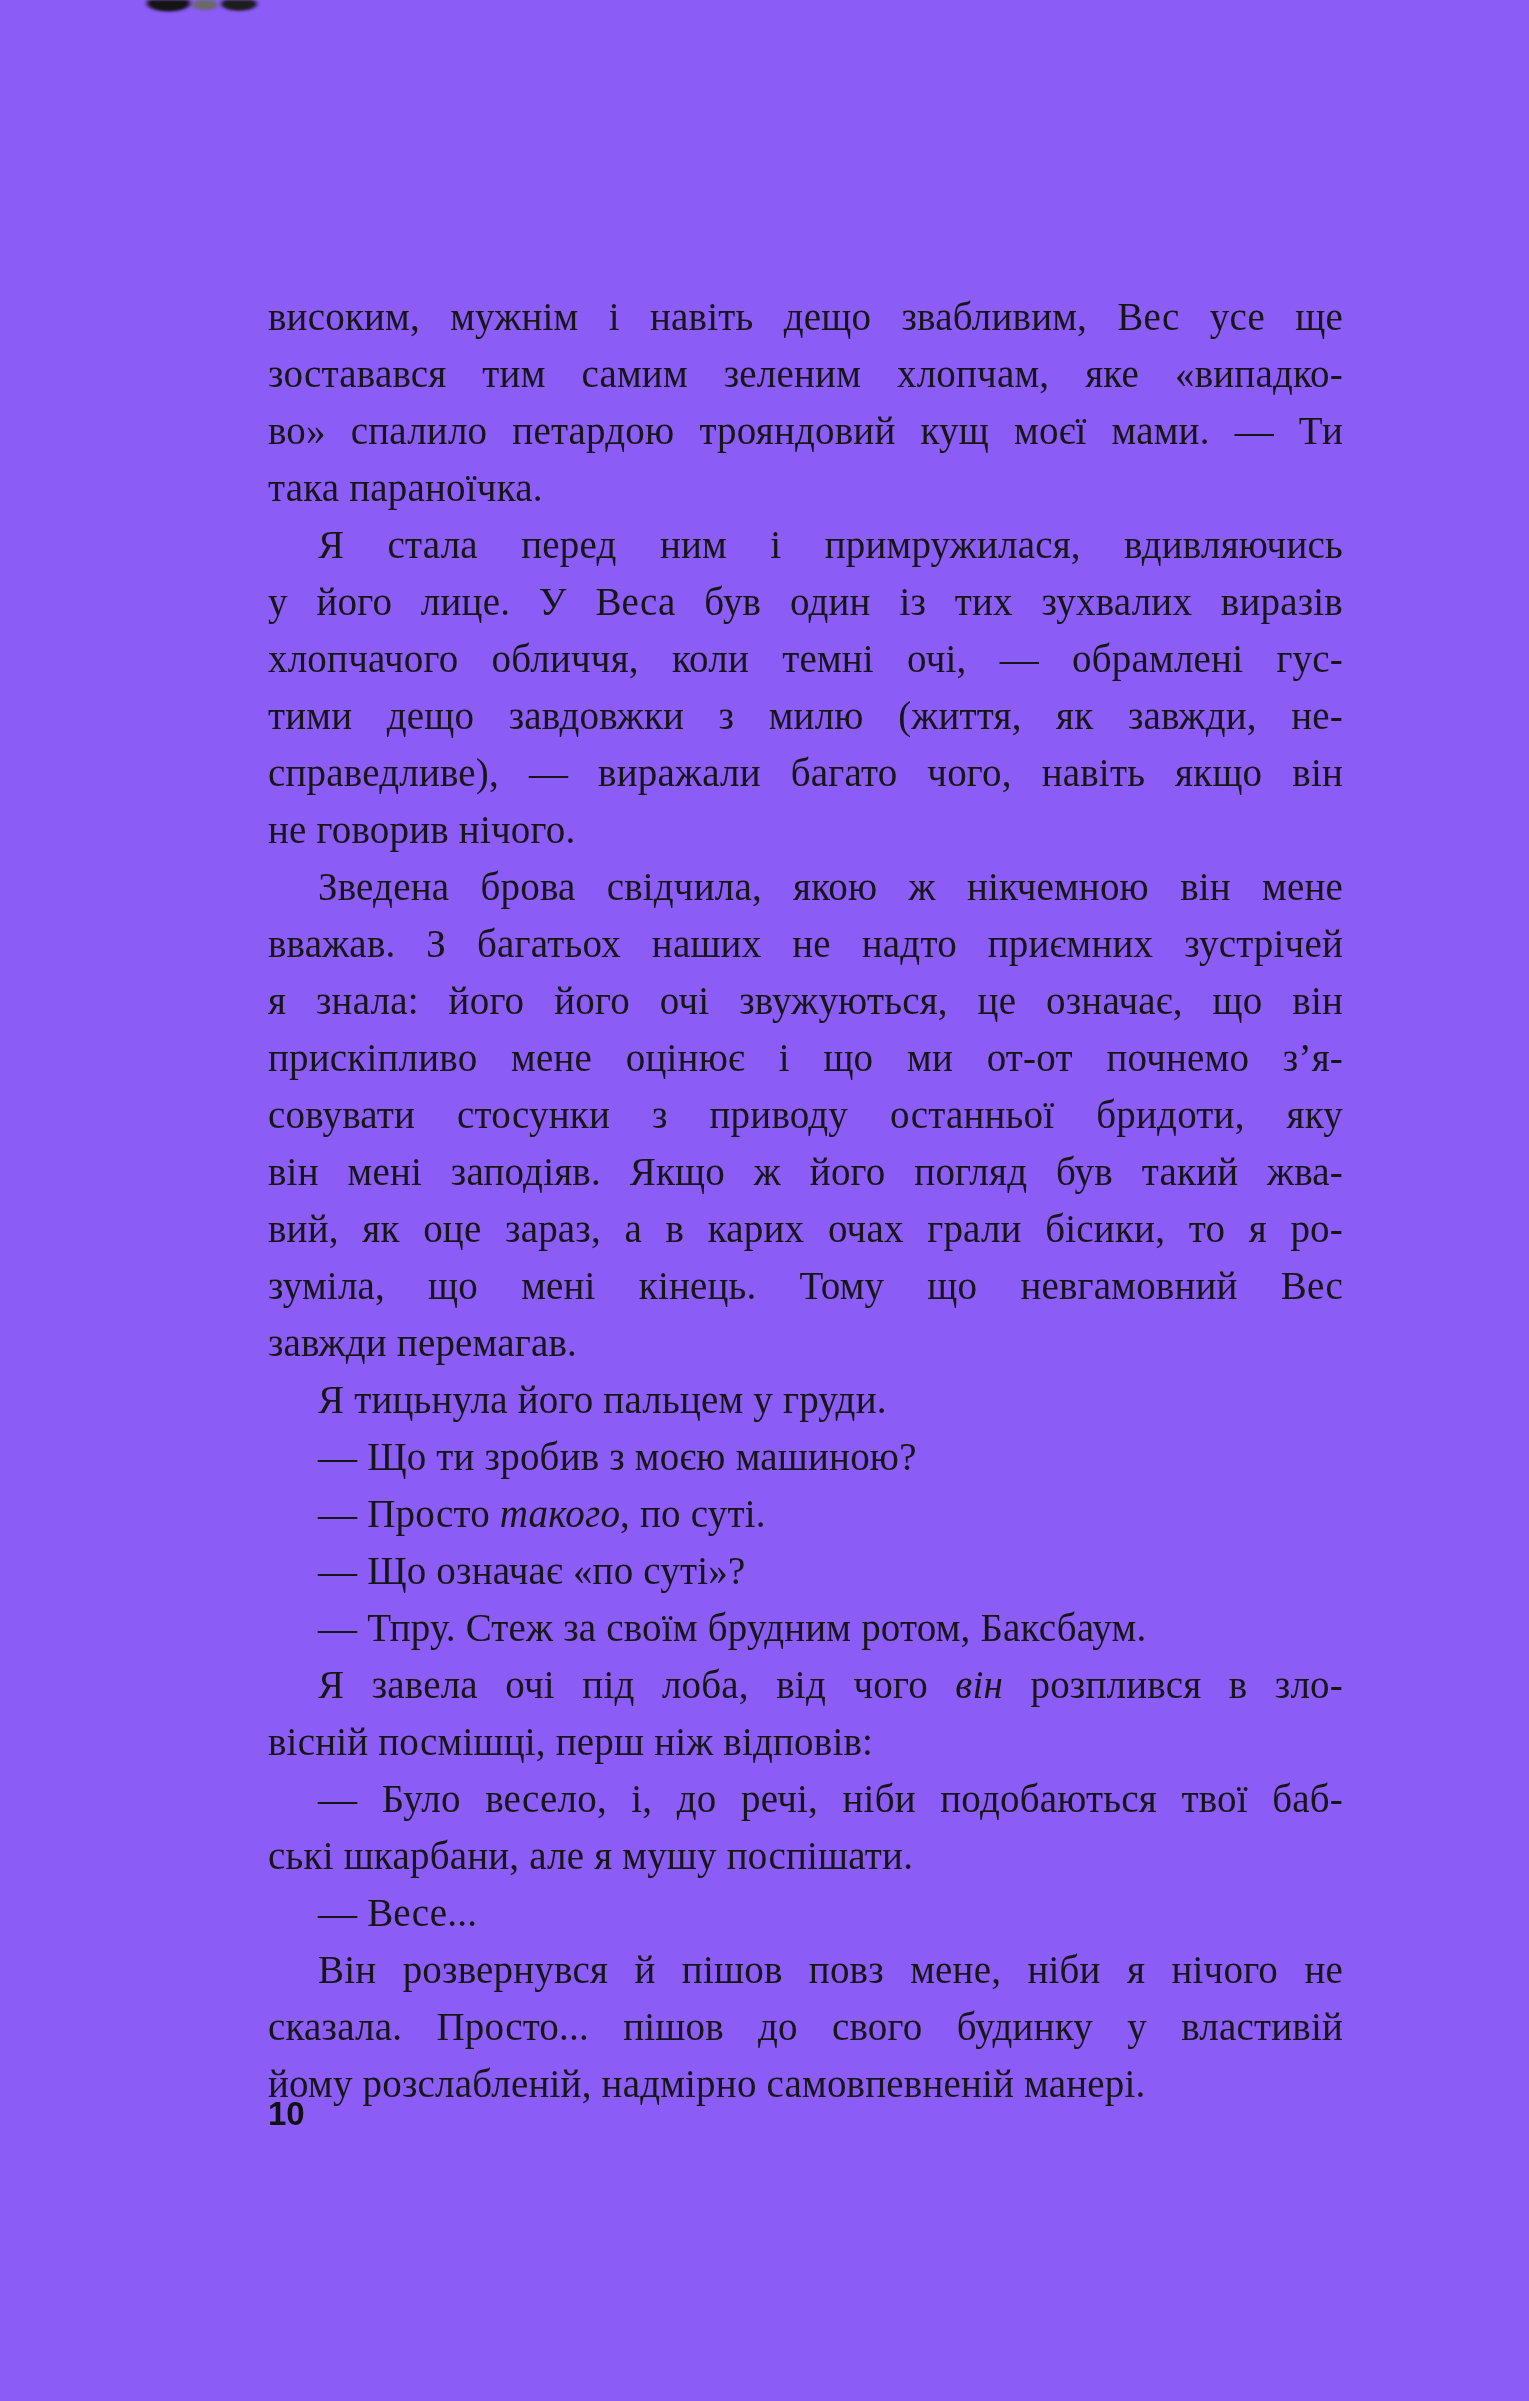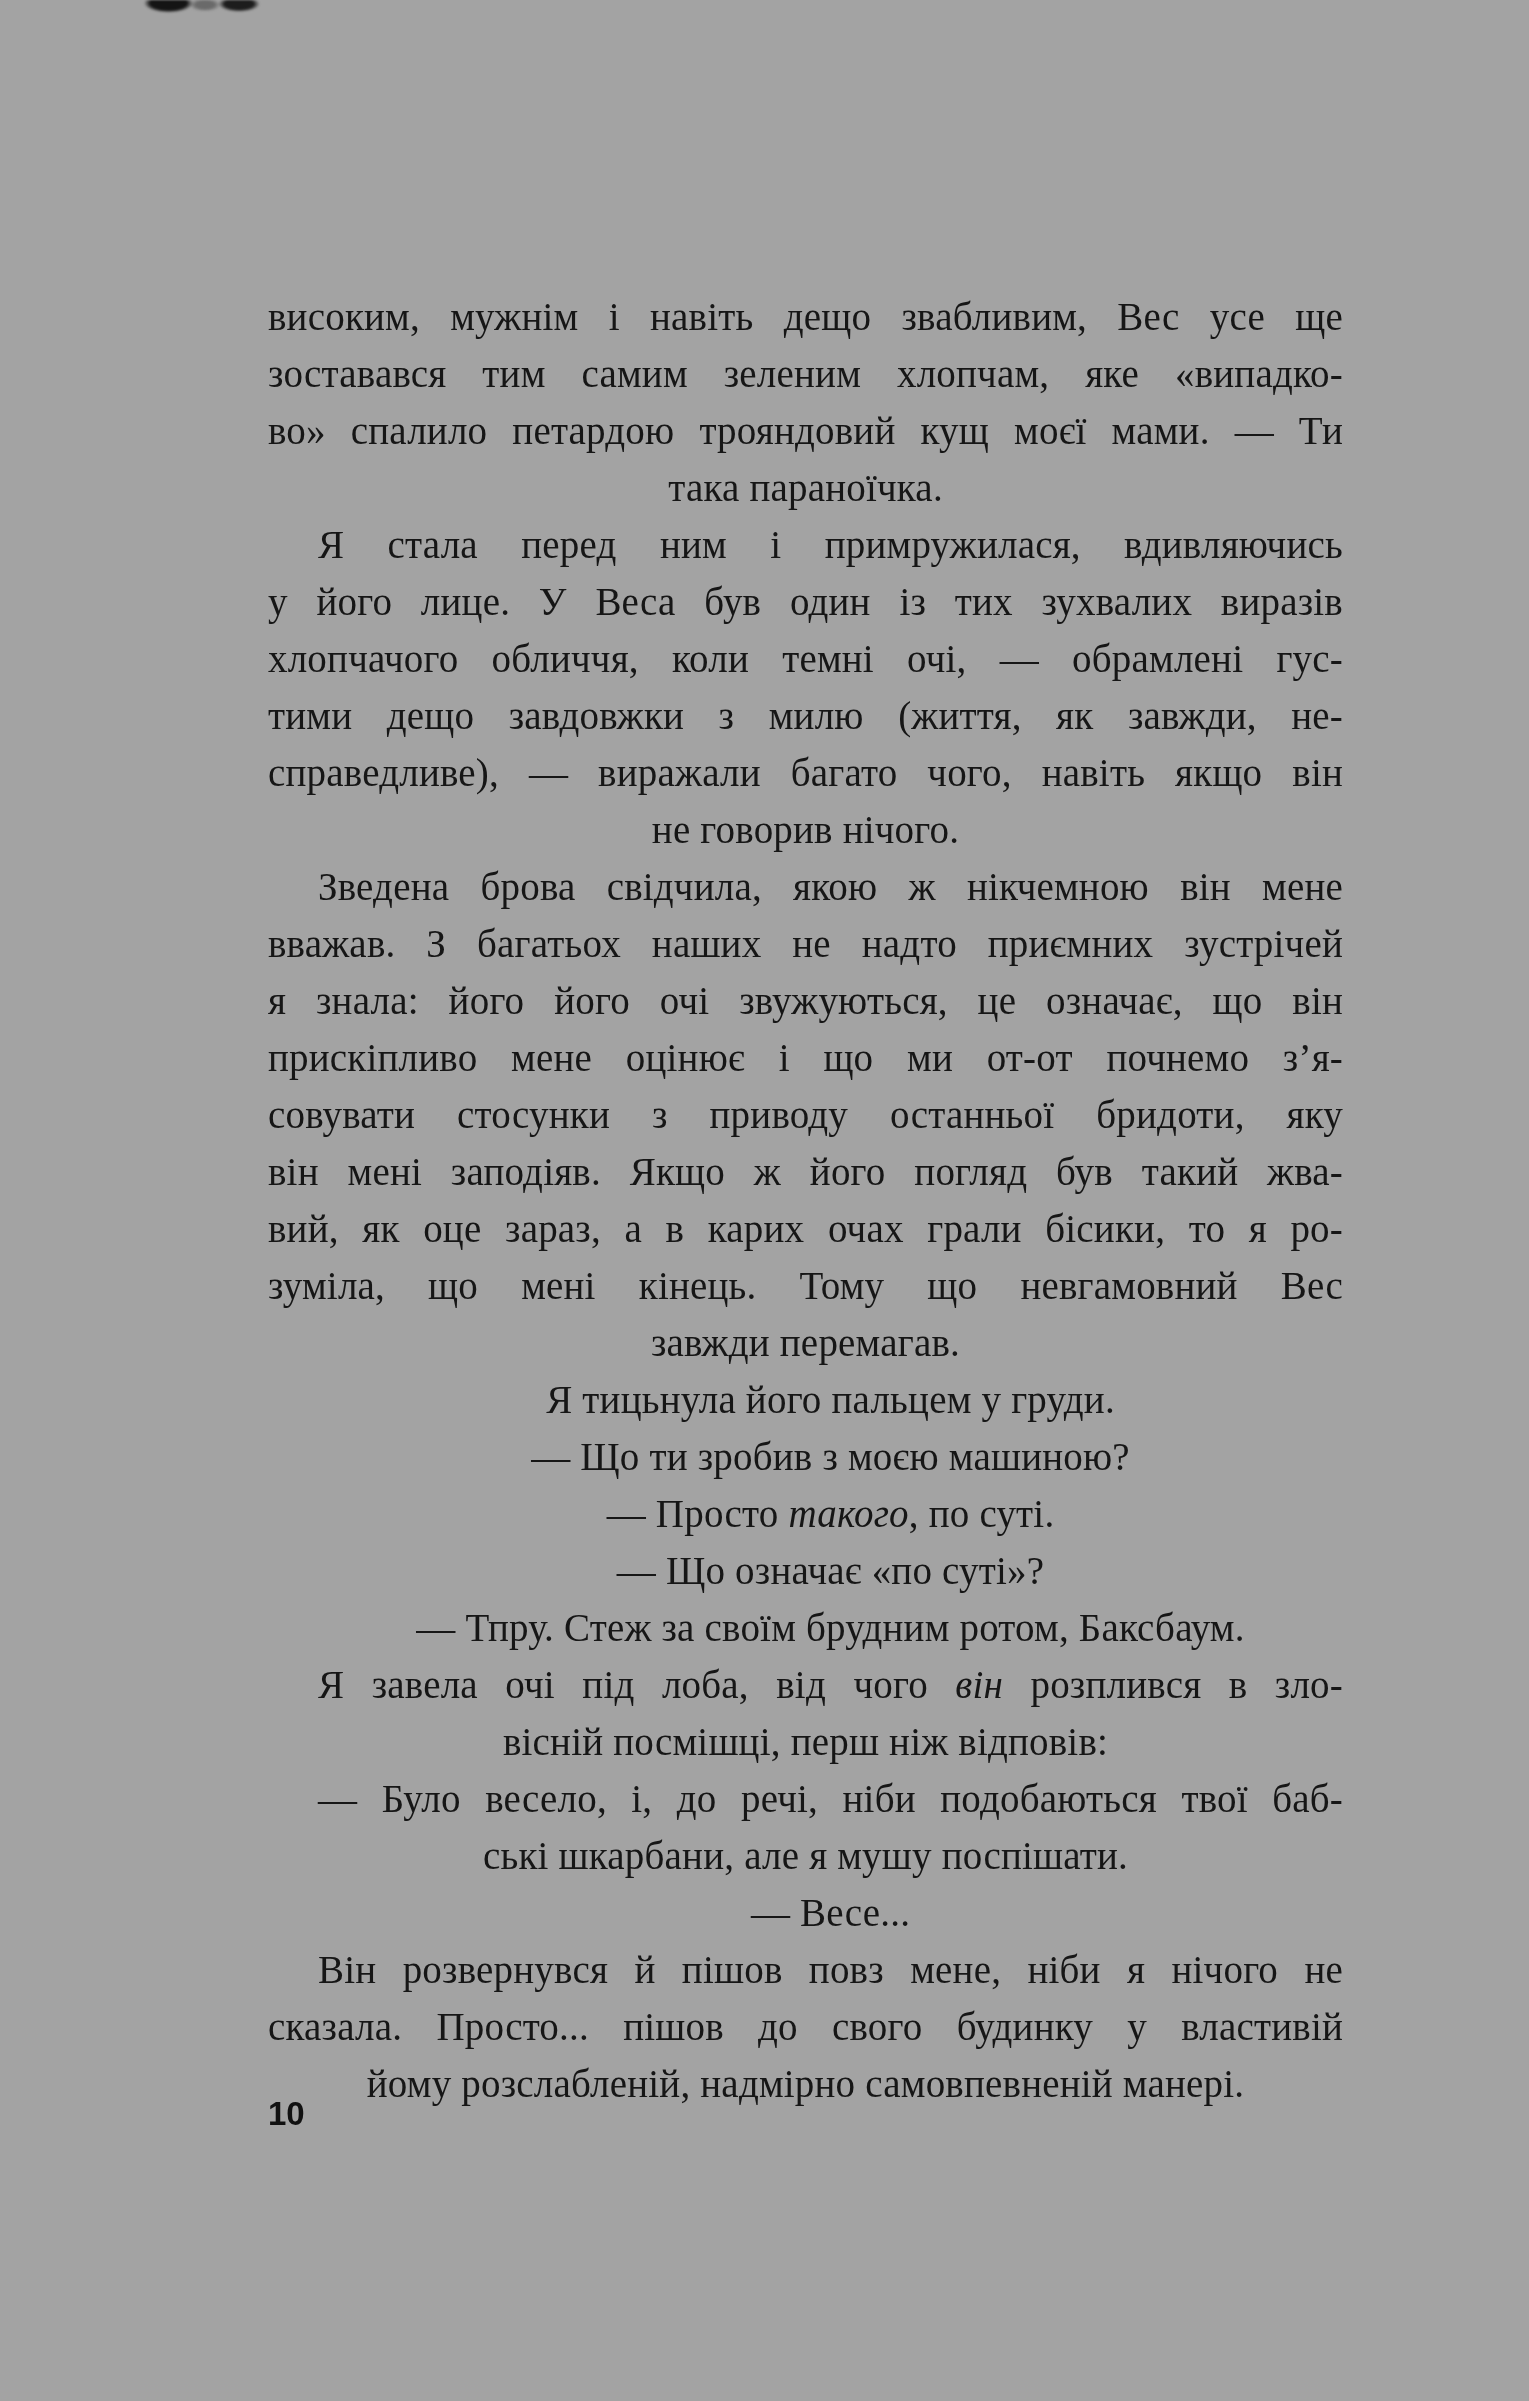--- a/index.html
+++ b/index.html
@@ -11,21 +11,21 @@
     height: 2401px;
     background: #ffffff;
     position: relative;
     overflow: hidden;
     font-family: "Liberation Serif", "DejaVu Serif", serif;
     color: #161616;
   }
   .page {
     position: absolute;
     inset: 0;
-    background: #a3a3a3;
+    background: #8b5cf6;
   }
   .smudge {
     position: absolute;
     left: 143px;
     top: 0;
     width: 119px;
     height: 19px;
     background:
       radial-gradient(ellipse 33px 12.7px at 25.5px 3.2px, #141414 55%, rgba(20,20,20,0) 75%),
       radial-gradient(ellipse 21px 8.8px at 62px 4.8px, #6a6a6a 45%, rgba(90,90,90,0) 75%),
@@ -36,21 +36,21 @@
     position: absolute;
     left: 268px;
     top: 288px;
     width: 1075px;
     font-size: 39px;
     line-height: 57px;
     letter-spacing: 0.2px;
   }
   .paragraph { margin: 0; }
   .line {
-    text-align: center;
+    text-align: left;
     white-space: normal;
   }
   .line.justify {
     text-align: justify;
     text-align-last: justify;
   }
   .line.indent {
     text-indent: 50px;
   }
   .line em {

